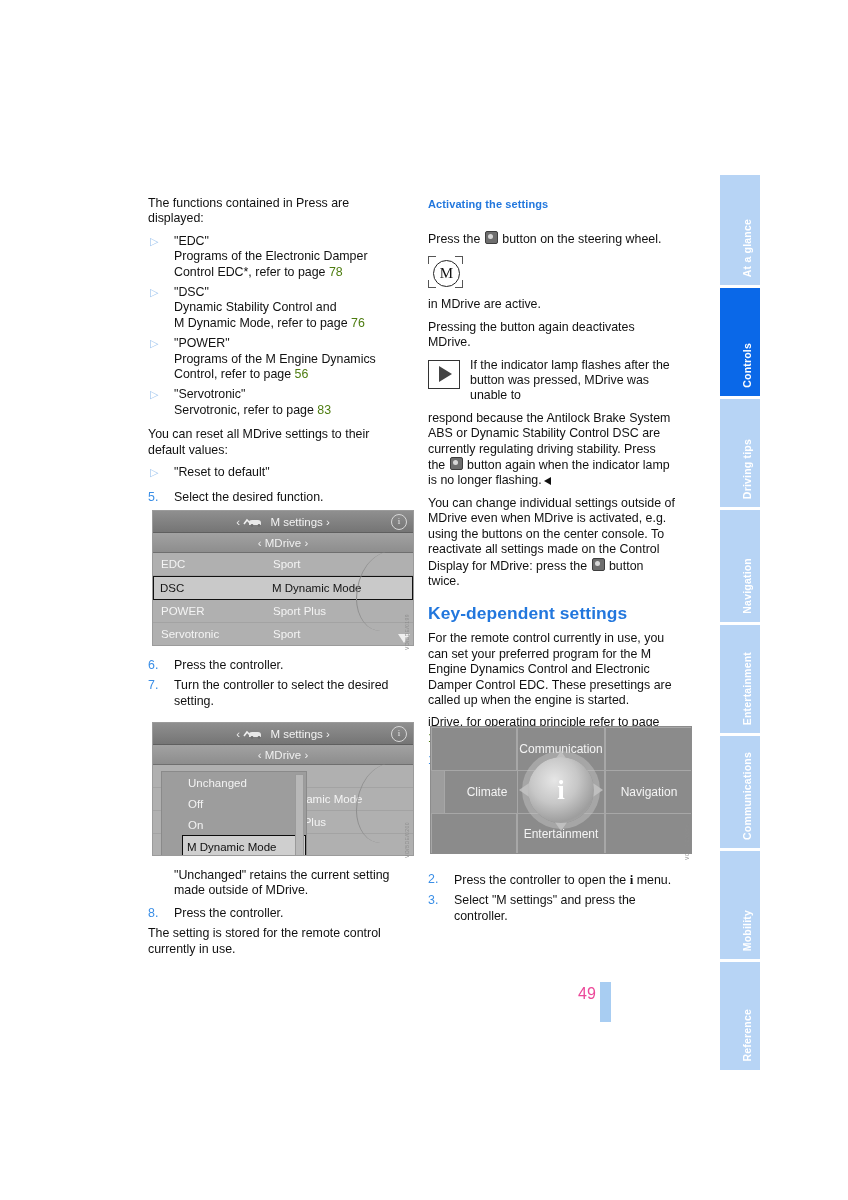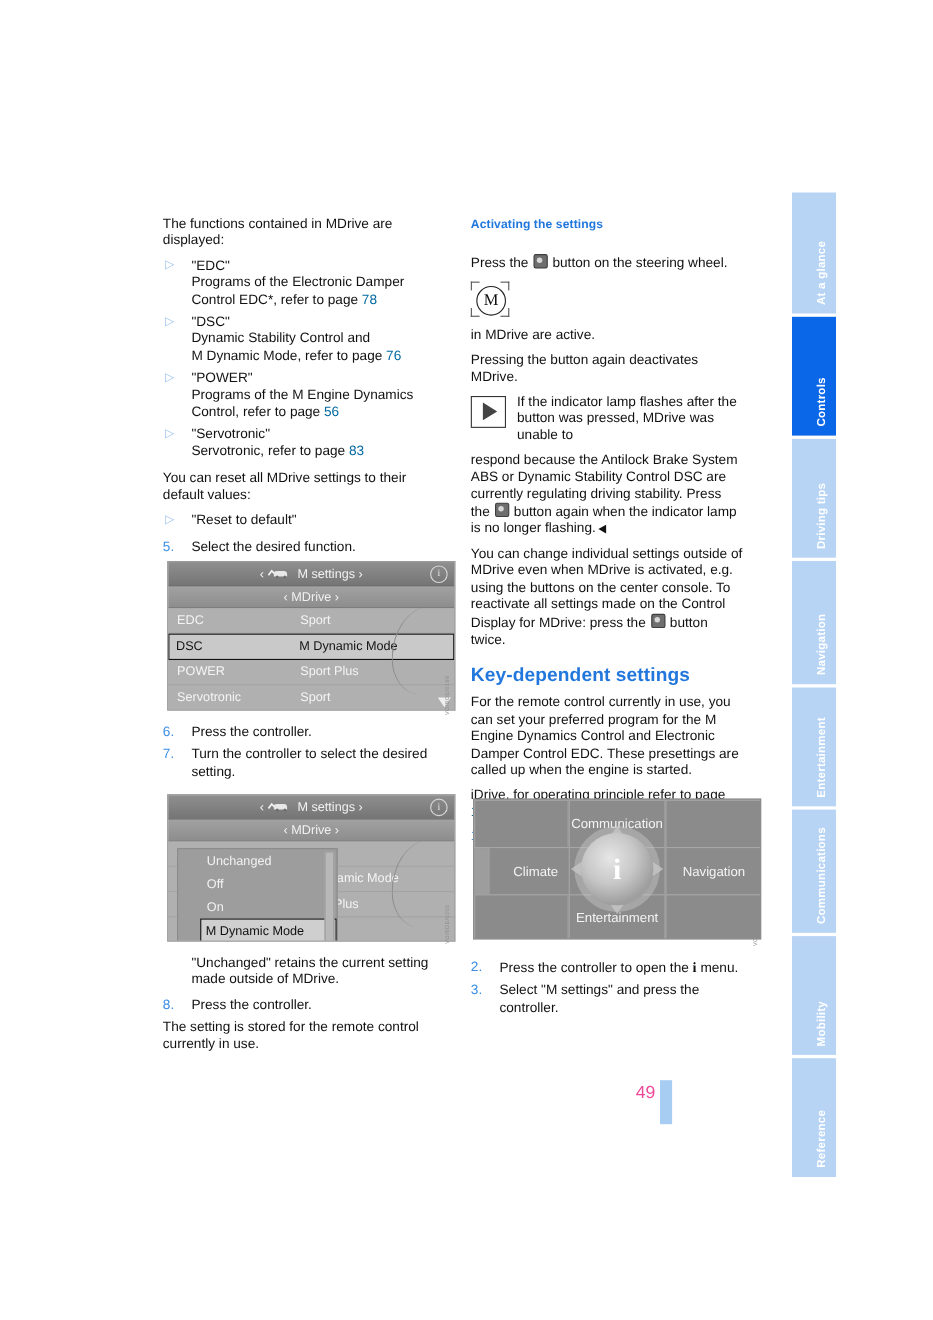--- a/index.html
+++ b/index.html
@@ -20,21 +20,21 @@
   .para.indent{margin-left:26px;}
 
   h2.heading{
     color:#2277dd;font-size:11px;line-height:16px;font-weight:bold;
     margin:0 0 19px 0;letter-spacing:.1px;
   }
   h1.bigheading{
     color:#2277dd;font-size:17.4px;line-height:21px;font-weight:bold;
     margin:14px 0 7px 0;letter-spacing:.1px;
   }
-  .pageref{color:#0369a1;}
+  .pageref{color:#4d7c0f;}
   .bold{font-weight:bold;}
 
   
   .tri-item{display:flex;margin:0 0 0 0;padding:0 0 5px 0;}
   .tri{
     flex:0 0 24px;color:#9ec4ee;font-size:11px;line-height:15.4px;
     padding-left:2px;
   }
   .tri-body{flex:1 1 auto;}
 
@@ -206,21 +206,21 @@
     position:absolute;left:600px;top:982px;width:11px;height:40px;background:#a8cdf2;
   }
 </style>
 </head>
 <body>
 
 <div class="page">
 
   <div class="col col-left">
 
-    <p class="para">The functions contained in MDrive are displayed:</p>
+    <p class="para">The functions contained in Press are displayed:</p>
 
     <div class="tri-item">
       <div class="tri">▷</div>
       <div class="tri-body">
         <div>"EDC"</div>
         <div>Programs of the Electronic Damper</div>
         <div><span>Control EDC*, refer to page </span><span class="pageref">78</span></div>
       </div>
     </div>
 

